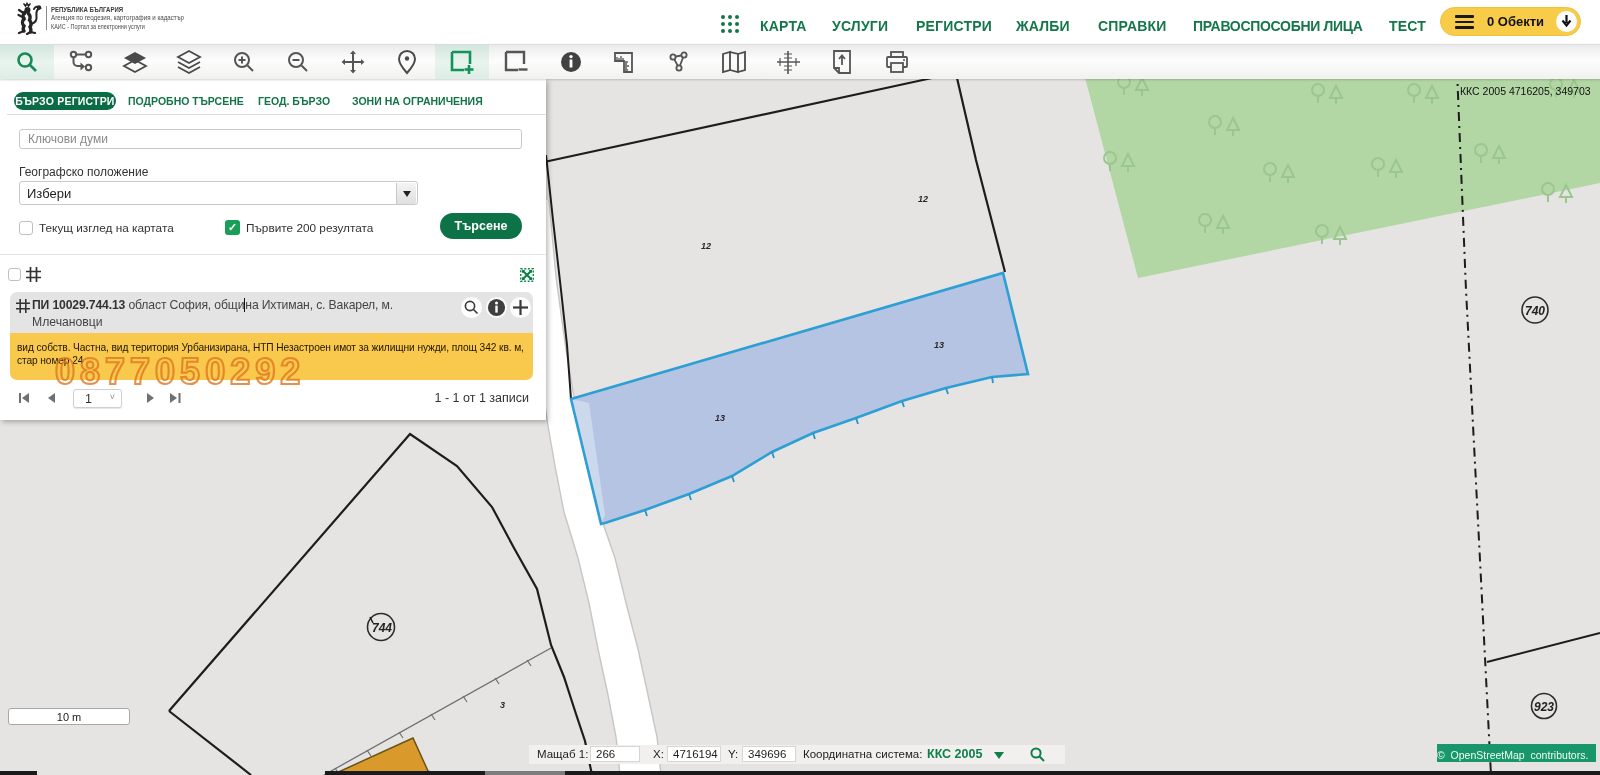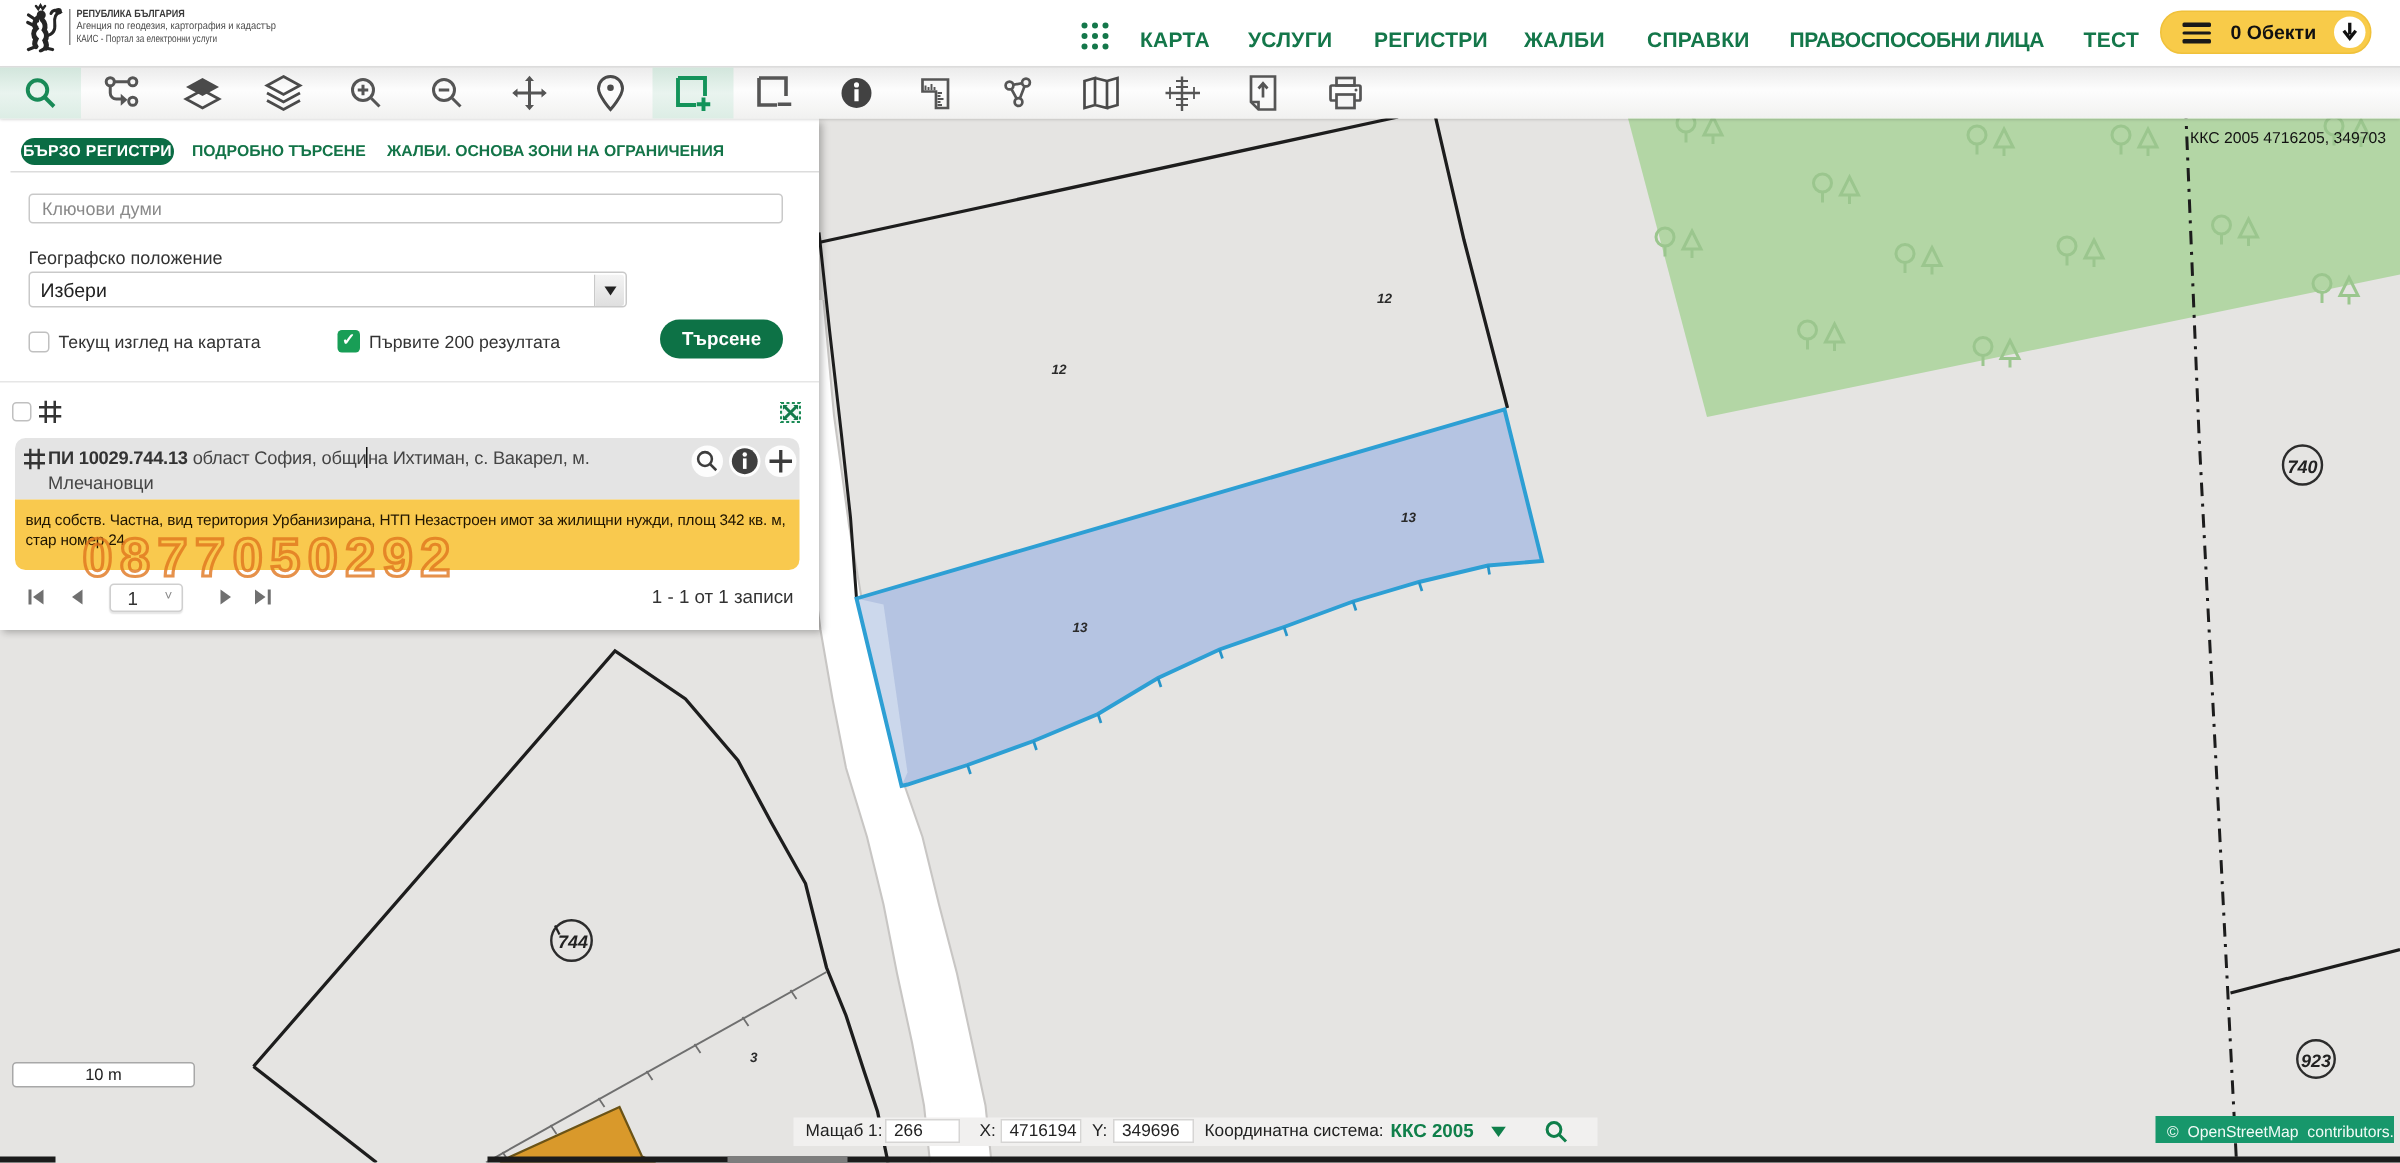--- a/index.html
+++ b/index.html
@@ -45,21 +45,21 @@
   .iconcirc { position:absolute; top:5px; width:21px; height:21px; border-radius:50%; background:#fdfdfd; }
   #resyellow { position:absolute; left:10px; top:254px; width:523px; height:47px; background:#f9c94e; border-radius:0 0 7px 7px; color:#201500; font-size:10.2px; letter-spacing:-0.1px; line-height:13px; padding:8px 0 0 7px; white-space:nowrap; }
   #watermark { position:absolute; left:55px; top:269px; font-size:36px; font-weight:bold; letter-spacing:5px; color:transparent; -webkit-text-stroke:2.1px rgba(224,117,30,.8); z-index:6; line-height:47px;}
   #pgbox { position:absolute; left:73px; top:310px; width:49px; height:19px; background:#fff; border:1px solid #cfcfcf; border-radius:3px; box-shadow:0 1px 1px rgba(0,0,0,.1);}
   #pgcount { position:absolute; right:17px; top:312px; font-size:12.5px; color:#333;margin-left:48px; }
   
   #scalebox { position:absolute; left:8px; top:708px; width:122px; height:17px; background:#fff; border:1px solid #a8a8a8; border-radius:3px; z-index:6; text-align:center; font-size:11px; color:#222; line-height:16px;}
   #statusbar { position:absolute; left:529px; top:745px; width:536px; height:19px; background:#f1f0ef; z-index:6; font-size:11.5px; color:#222; }
   .sb-item { position:absolute; top:3px; }
   .sb-box { position:absolute; top:1px; height:16px; background:#fff; border:1px solid #d6d5d4; font-size:11.5px; color:#222; padding:1px 0 0 5px; }
-  #osm { position:absolute; left:1437px; top:744px; width:159px; height:18px; background:#17976b; z-index:6; color:#f2fbf7; font-size:10.5px; text-align:right; line-height:22px; }
+  #osm { position:absolute; left:1437px; top:744px; width:159px; height:18px; background:#17976b; z-index:6; color:#f2fbf7; font-size:10.5px; text-align:left; line-height:22px; }
   .botbar { position:absolute; top:771px; height:4px; background:#1b1b1b; z-index:7; }
 </style>
 </head>
 <body>
 <svg id="mapsvg" width="1600" height="775" viewBox="0 0 1600 775">
   <defs>
     <g id="tp" stroke="#9bc68e" stroke-width="2" fill="none">
       <circle cx="0" cy="-4" r="6"></circle>
       <line x1="0" y1="2" x2="0" y2="9"></line>
       <path d="M18,-8 L24,4 L12,4 Z"></path>
@@ -314,21 +314,21 @@
       <rect x="7" y="2" width="12" height="5"></rect>
       <rect x="3" y="7" width="20" height="10" rx="1"></rect>
       <rect x="7" y="13" width="12" height="9" fill="#f5f5f5"></rect>
       <circle cx="20" cy="10" r="1" fill="#555" stroke="none"></circle>
     </svg>
   </div>
 </div>
 <div id="panel">
   <div id="tabpill">БЪРЗО РЕГИСТРИ</div>
   <div class="tab" style="left:128px;">ПОДРОБНО ТЪРСЕНЕ</div>
-  <div class="tab" style="left:258px;">ЖАЛБИ. ОСНОВА</div>
+  <div class="tab" style="left:258px;">ГЕОД. БЪРЗО</div>
   <div class="tab" style="left:352px;">ЗОНИ НА ОГРАНИЧЕНИЯ</div>
   <div id="tabline"></div>
   <div id="kw">Ключови думи</div>
   <div id="geolabel">Географско положение</div>
   <div id="sel">
       <div class="txt">Избери</div>
       <div class="btn"></div>
     </div>
   <div class="cb" style="left:19px; top:142px;"></div>
   <div class="cblabel" style="left:39px; top:142px;">Текущ изглед на картата</div>

